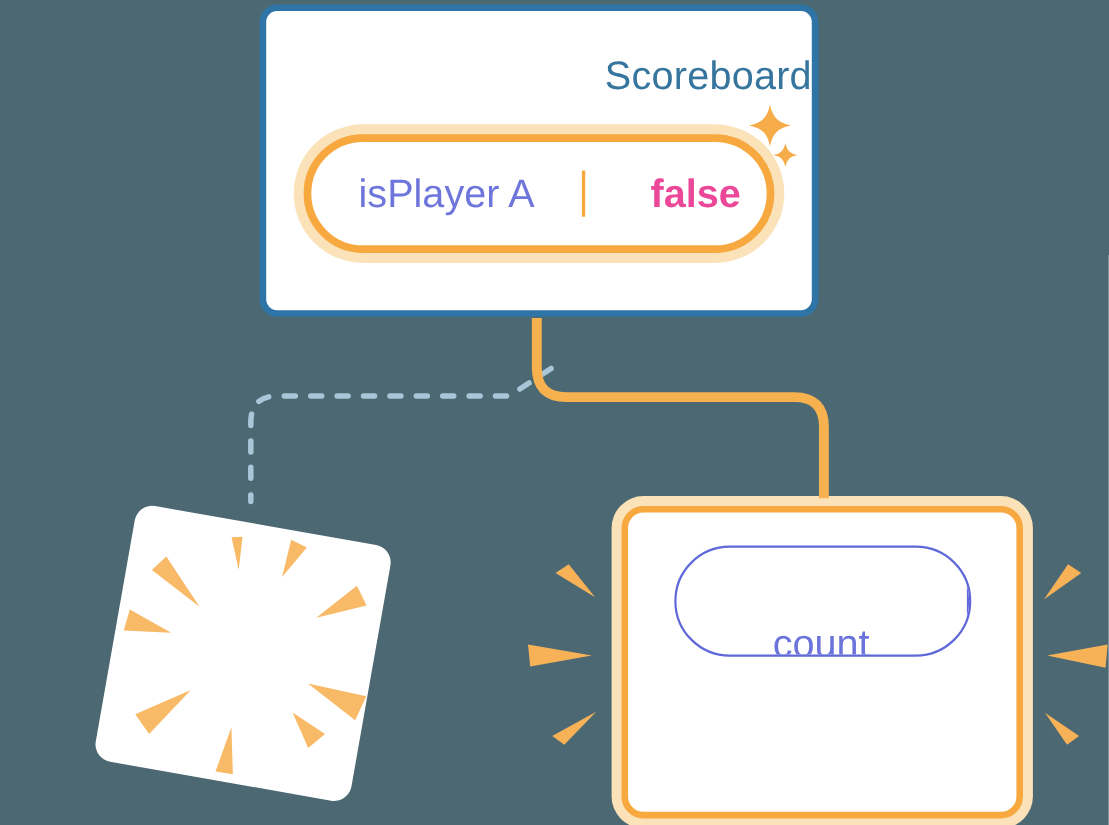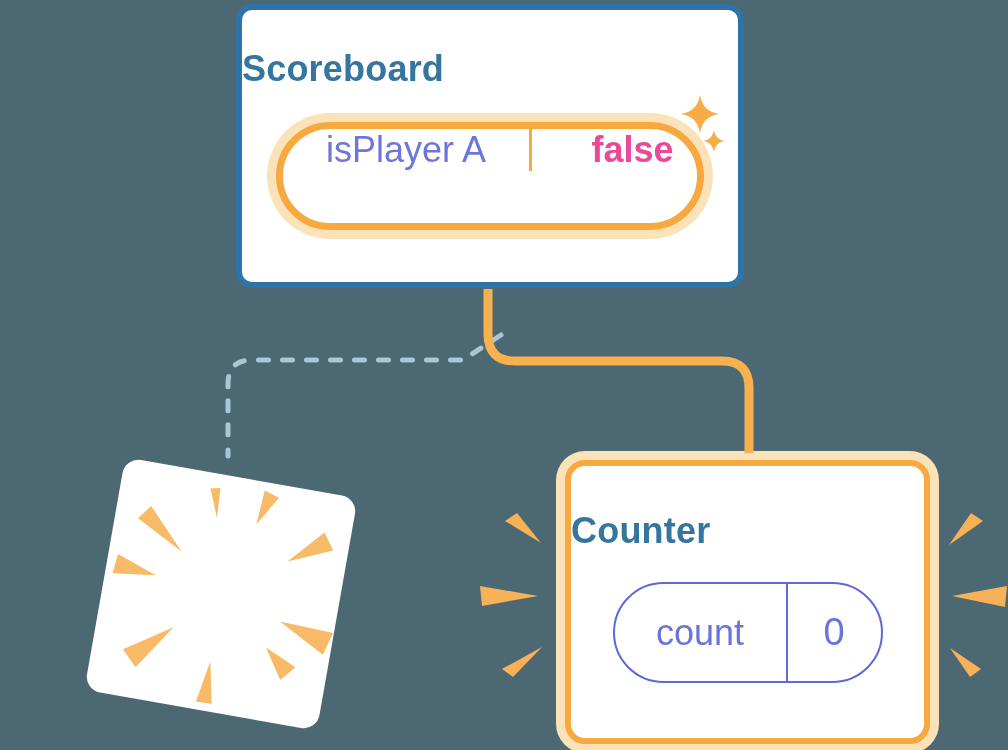--- a/index.html
+++ b/index.html
@@ -16,37 +16,37 @@
     background:#ffffff;
     z-index:1;
   }
   
   .scoreboard{
     left:236px;top:4px;width:508px;height:284px;
     border:6px solid #2F74A6;
     border-radius:16px;
   }
   .comp-title{
-    text-align:left;
+    text-align:right;
     font-size:36px;
-    font-weight:700;
+    font-weight:400;
     color:#36759E;
     letter-spacing:0.2px;
   }
   .scoreboard .comp-title{margin-top:38px;}
   .state-pill{
     position:absolute;
     left:34px;top:112px;
     width:428px;height:108px;
     border:7px solid #F7A940;
     border-radius:60px;
     box-shadow:0 0 0 9px #FBE2B8;
     background:#ffffff;
     display:flex;
-    align-items:flex-start;
+    align-items:center;
     overflow:hidden;
     gap:36px;
   }
   .state-pill .cell{
     display:flex;align-items:center;justify-content:center;
     font-size:36px;
     color:#6E76DC;
   }
   .state-pill .cell.label{
     flex:0 0 249px;
@@ -67,20 +67,21 @@
   .counter .comp-title{margin-top:44px;}
   .count-pill{
     width:270px;height:101px;
     margin:30px auto 0 auto;
     border:2px solid #5F68D8;
     border-radius:52px;
     background:#ffffff;
     display:flex;
     align-items:stretch;
     overflow:hidden;
+    flex-direction:column;
   }
   .count-pill .cell{
     display:flex;align-items:center;justify-content:center;
     font-size:36px;
     color:#6B74DB;
   }
   .count-pill .cell.label{
     flex:0 0 173px;
     border-right:2px solid #5F68D8;
   }
@@ -107,21 +108,20 @@
     <div class="comp-title">Scoreboard</div>
     <div class="state-pill">
       <div class="cell label">isPlayer A</div>
       <div class="cell value">false</div>
     </div>
   </div>
 
   <div class="card poof-card"></div>
 
   <div class="card counter">
-    <div class="comp-title">Counter</div>
     <div class="count-pill">
       <div class="cell label">count</div>
       <div class="cell value">0</div>
     </div>
   </div>
 
   <svg class="overlay" width="1008" height="750" viewBox="0 0 1008 750">
 
     <path d="M501,335 L463,360 L252,360 Q228,360 228,384 L228,438 M228,450 L228,456" fill="none" stroke="#A9C6D8" stroke-width="5" stroke-linecap="round" stroke-dasharray="10 14"></path>
 

